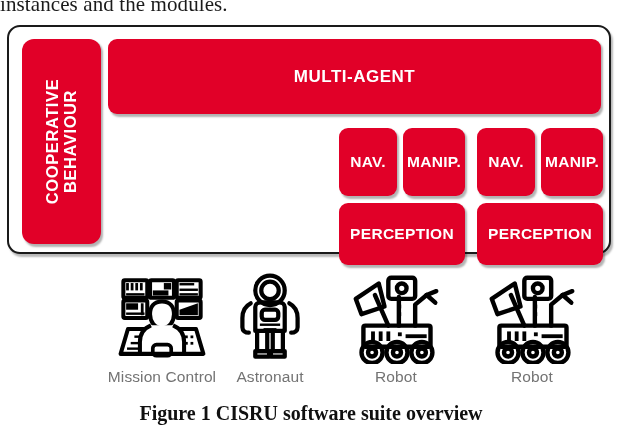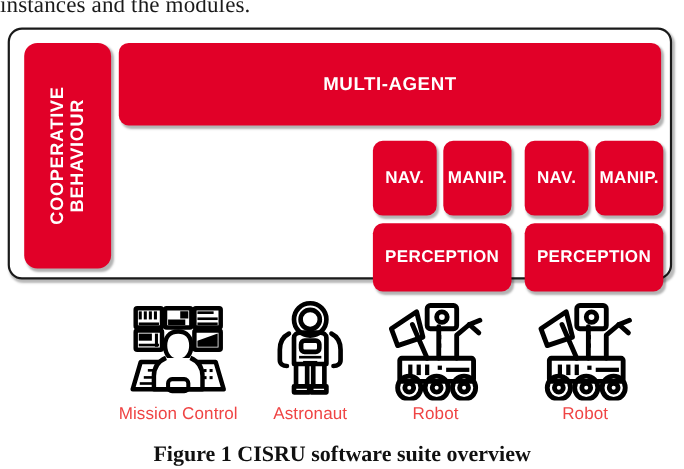--- a/index.html
+++ b/index.html
@@ -90,34 +90,34 @@
     position: absolute;
     left: 0; top: 268px;
     width: 622px; height: 130px;
   }
   .actor {
     position: absolute;
     width: 140px;
     text-align: center;
   }
   .actor-mc   { left: 92px;  }
-  .actor-ast  { left: 212px; }
+  .actor-ast  { left: 200px; }
   .actor-rb1  { left: 326px; }
   .actor-rb2  { left: 462px; }
 
   .actor .glyph {
     height: 96px;
     display: flex;
     align-items: flex-end;
     justify-content: center;
   }
   .actor .caption {
     margin-top: 4px;
     font-size: 15.5px;
-    color: #ef4444;
+    color: #737373;
     font-family: "Liberation Sans", sans-serif;
     letter-spacing: .1px;
   }
 
   
   .fig-caption {
     position: absolute;
     left: 0; top: 402px;
     width: 622px;
     text-align: center;

